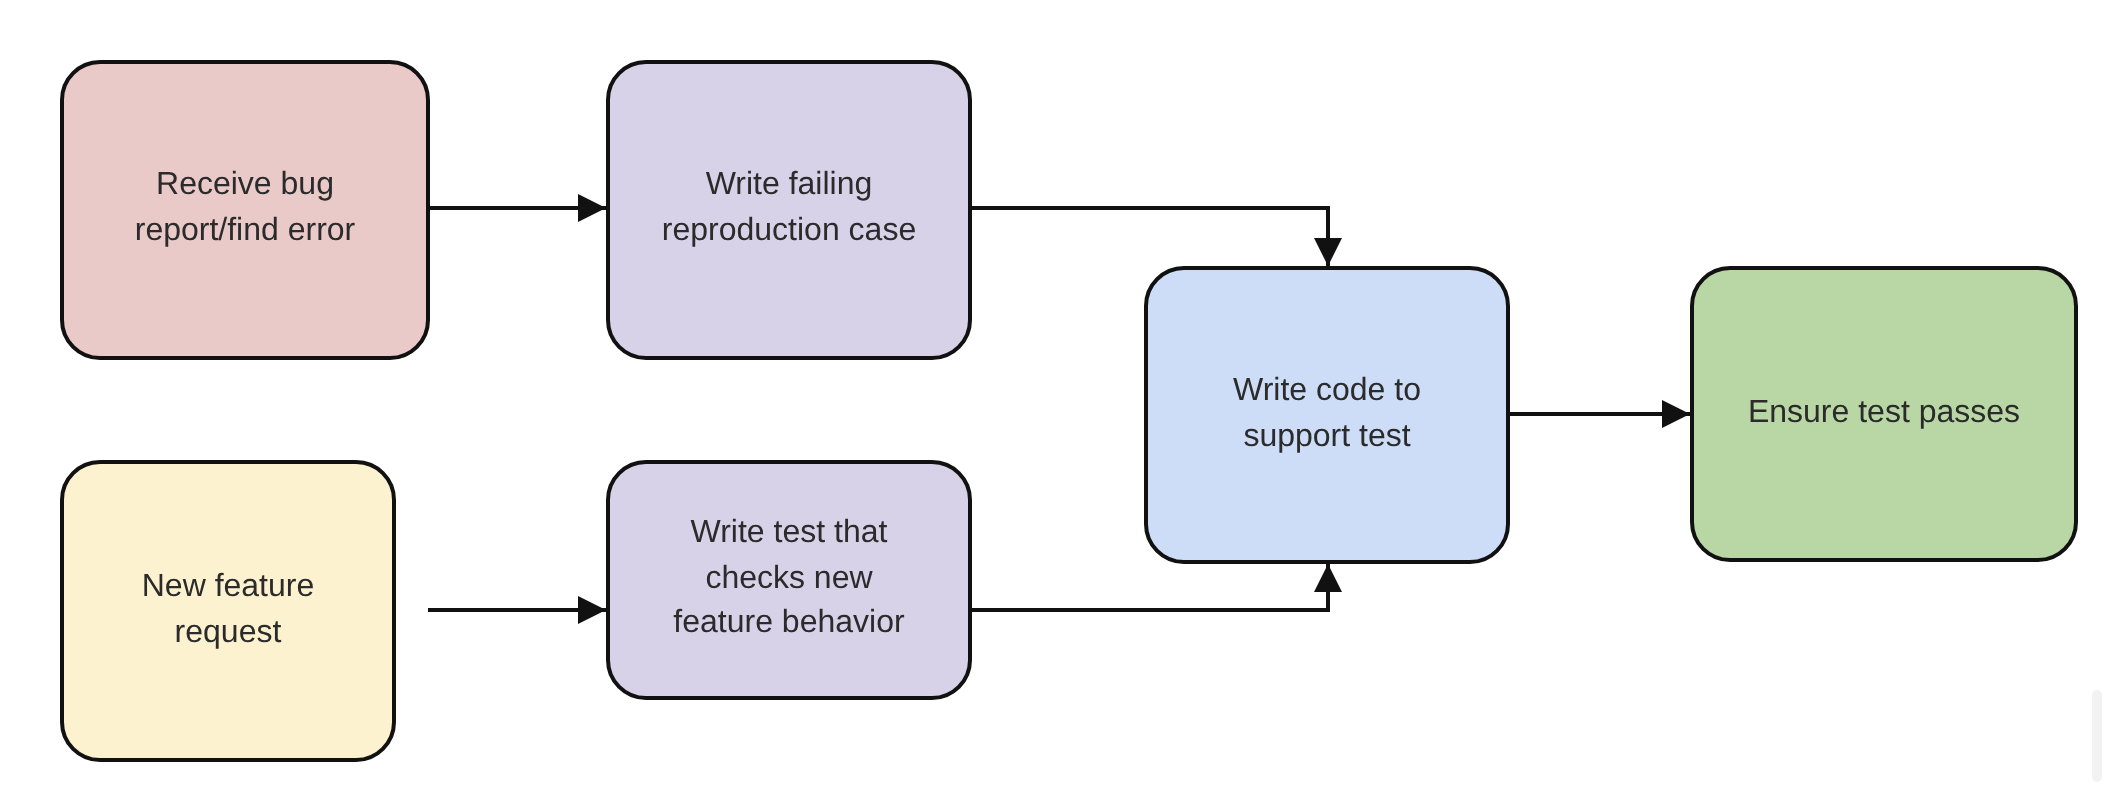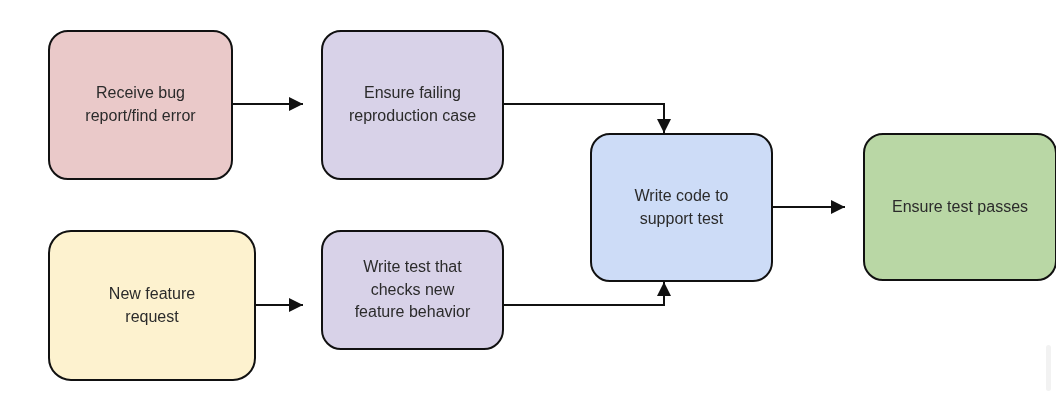--- a/index.html
+++ b/index.html
@@ -36,28 +36,27 @@
     border: 2px solid var(--stroke, #111111);
     border-radius: 20px;
     display: flex;
     align-items: center;
     justify-content: center;
     text-align: center;
     padding: 0 12px;
     color: var(--text, #2b2b2b);
     font-size: 16px;
     line-height: 1.42;
-    margin-left: 18px;
   }
   .node .label {
     white-space: pre-line;
   }
   .n-receive-bug   { left: 30px;  top: 30px;  width: 185px; height: 150px; }
   .n-write-repro   { left: 303px; top: 30px;  width: 183px; height: 150px; }
-  .n-new-feature   { left: 30px;  top: 230px; width: 208px; height: 151px; border-radius: 23px; }
+  .n-new-feature   { left: 30px;  top: 230px; width: 168px; height: 151px; }
   .n-write-test    { left: 303px; top: 230px; width: 183px; height: 120px; }
   .n-write-code    { left: 572px; top: 133px; width: 183px; height: 149px; }
   .n-ensure-pass   { left: 845px; top: 133px; width: 194px; height: 148px; }
   .scrollbar-thumb {
     position: absolute;
     left: 1046px;
     top: 345px;
     width: 5px;
     height: 46px;
     background: #f2f2f2;
@@ -81,21 +80,21 @@
     <path class="edge" d="M 486 305 L 664 305 L 664 282" marker-end="url(#arrowhead)"></path>
     <path class="edge" d="M 755 207 L 845 207" marker-end="url(#arrowhead)"></path>
   </svg>
 
   <div class="node n-receive-bug" style="background-color: rgb(234, 201, 201);">
     <span class="label">Receive bug
 report/find error</span>
   </div>
 
   <div class="node n-write-repro" style="background-color: rgb(216, 210, 232);">
-    <span class="label">Ensure failing
+    <span class="label">Write failing
 reproduction case</span>
   </div>
 
   <div class="node n-new-feature" style="background-color: rgb(253, 242, 207);">
     <span class="label">New feature
 request</span>
   </div>
 
   <div class="node n-write-test" style="background-color: rgb(216, 210, 232);">
     <span class="label">Write test that

